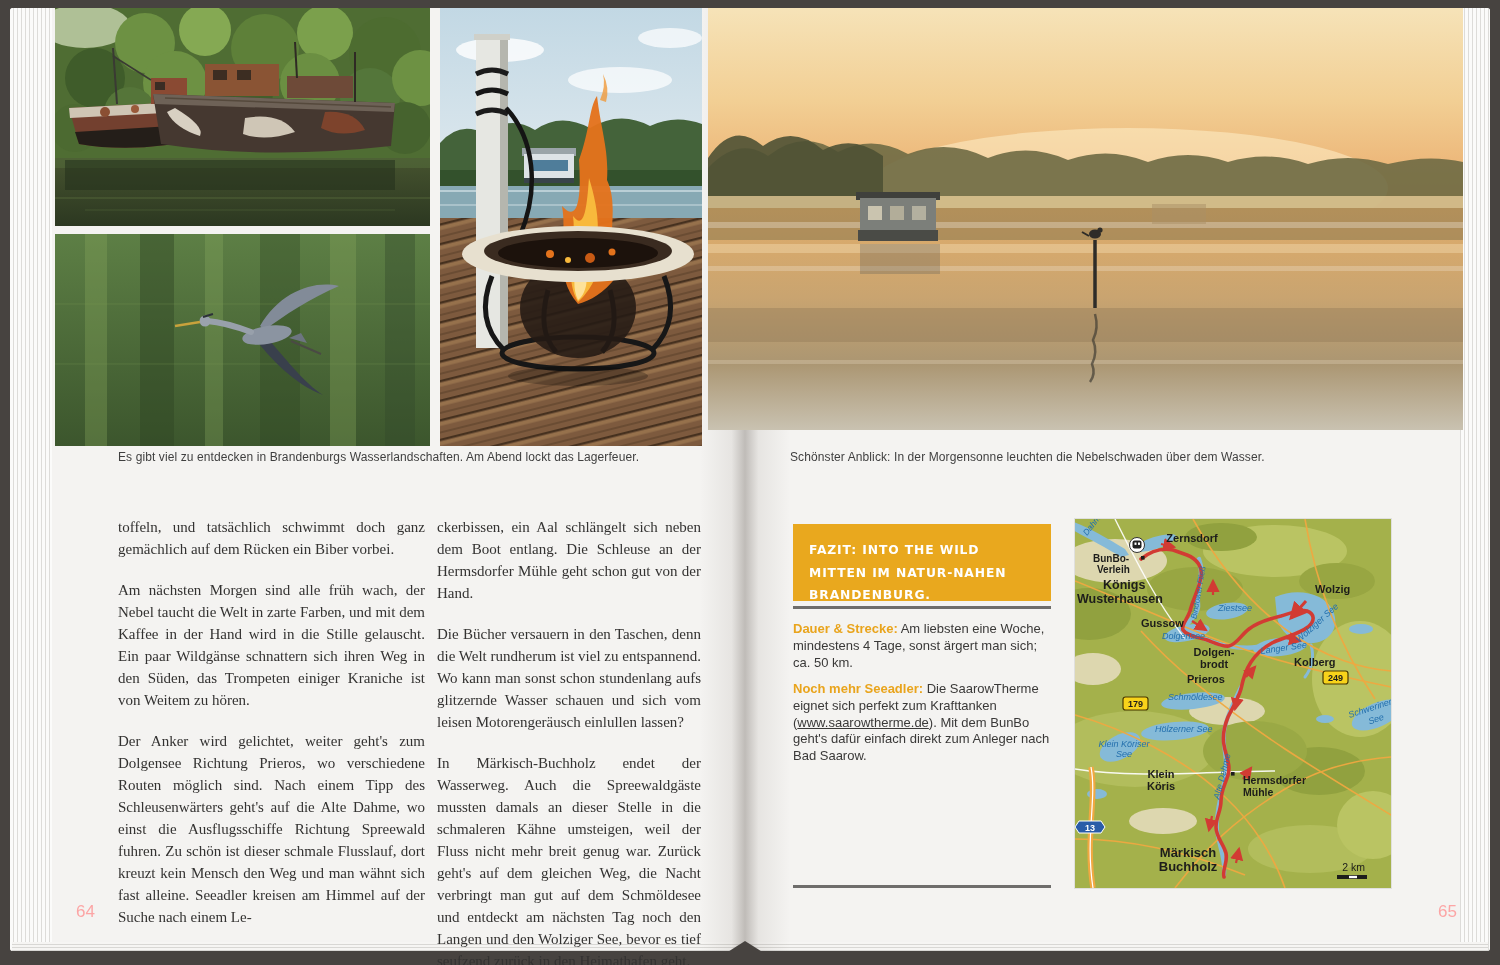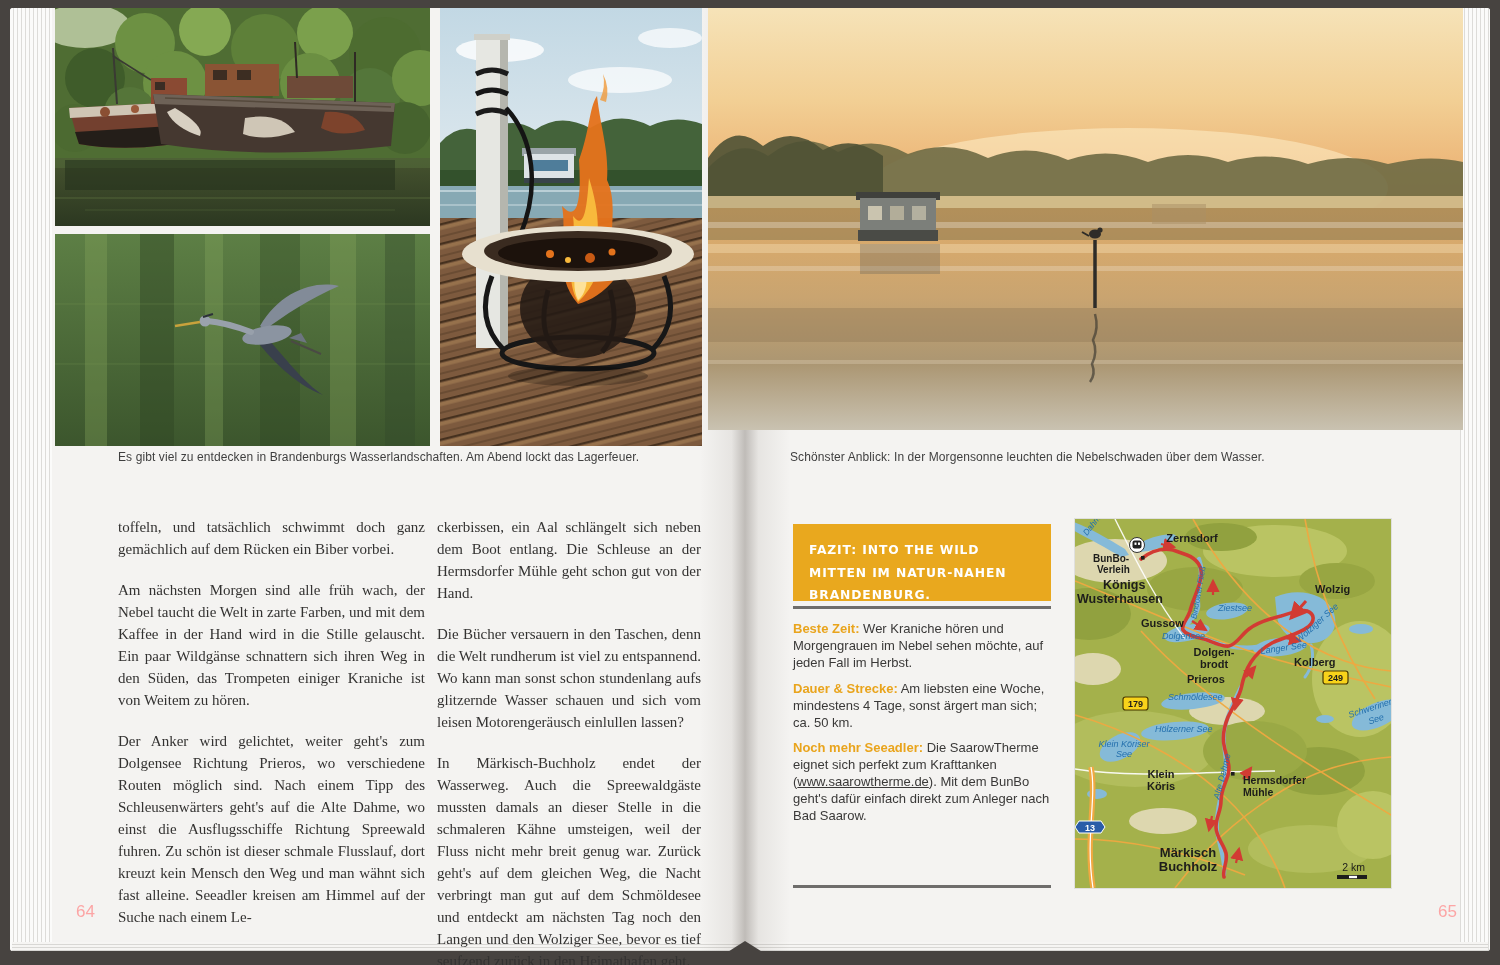--- a/index.html
+++ b/index.html
@@ -288,24 +288,20 @@
   <p>ckerbissen, ein Aal schlängelt sich neben dem Boot entlang. Die Schleuse an der Hermsdorfer Mühle geht schon gut von der Hand.</p>
   <p>Die Bücher versauern in den Taschen, denn die Welt rundherum ist viel zu entspannend. Wo kann man sonst schon stundenlang aufs glitzernde Wasser schauen und sich vom leisen Motorengeräusch einlullen lassen?</p>
   <p>In Märkisch-Buchholz endet der Wasserweg. Auch die Spreewaldgäste mussten damals an dieser Stelle in die schmaleren Kähne umsteigen, weil der Fluss nicht mehr breit genug war. Zurück geht's auf dem gleichen Weg, die Nacht verbringt man gut auf dem Schmöldesee und entdeckt am nächsten Tag noch den Langen und den Wolziger See, bevor es tief seufzend zurück in den Heimathafen geht.</p>
 </div>
 
 <div class="fazit">FAZIT: INTO THE WILD MITTEN IM NATUR-NAHEN BRANDENBURG.</div>
 <div class="rule" style="top:606px;"></div>
 
 <div class="infocol">
   <div class="info-row">
-    <span class="lbl">Beste Zeit:</span>
-    <span>Wer Kraniche hören und Morgengrauen im Nebel sehen möchte, auf jeden Fall im Herbst.</span>
-  </div>
-  <div class="info-row">
     <span class="lbl">Dauer &amp; Strecke:</span>
     <span>Am liebsten eine Woche, mindestens 4 Tage, sonst ärgert man sich; ca. 50 km.</span>
   </div>
   <div class="info-row">
     <span class="lbl">Noch mehr Seeadler:</span>
     <span>Die SaarowTherme eignet sich perfekt zum Krafttanken (</span><span class="link">www.saarowtherme.de</span><span>). Mit dem BunBo geht's dafür einfach direkt zum Anleger nach Bad Saarow.</span>
   </div>
 </div>
 <div class="rule" style="top:885px;"></div>
 

